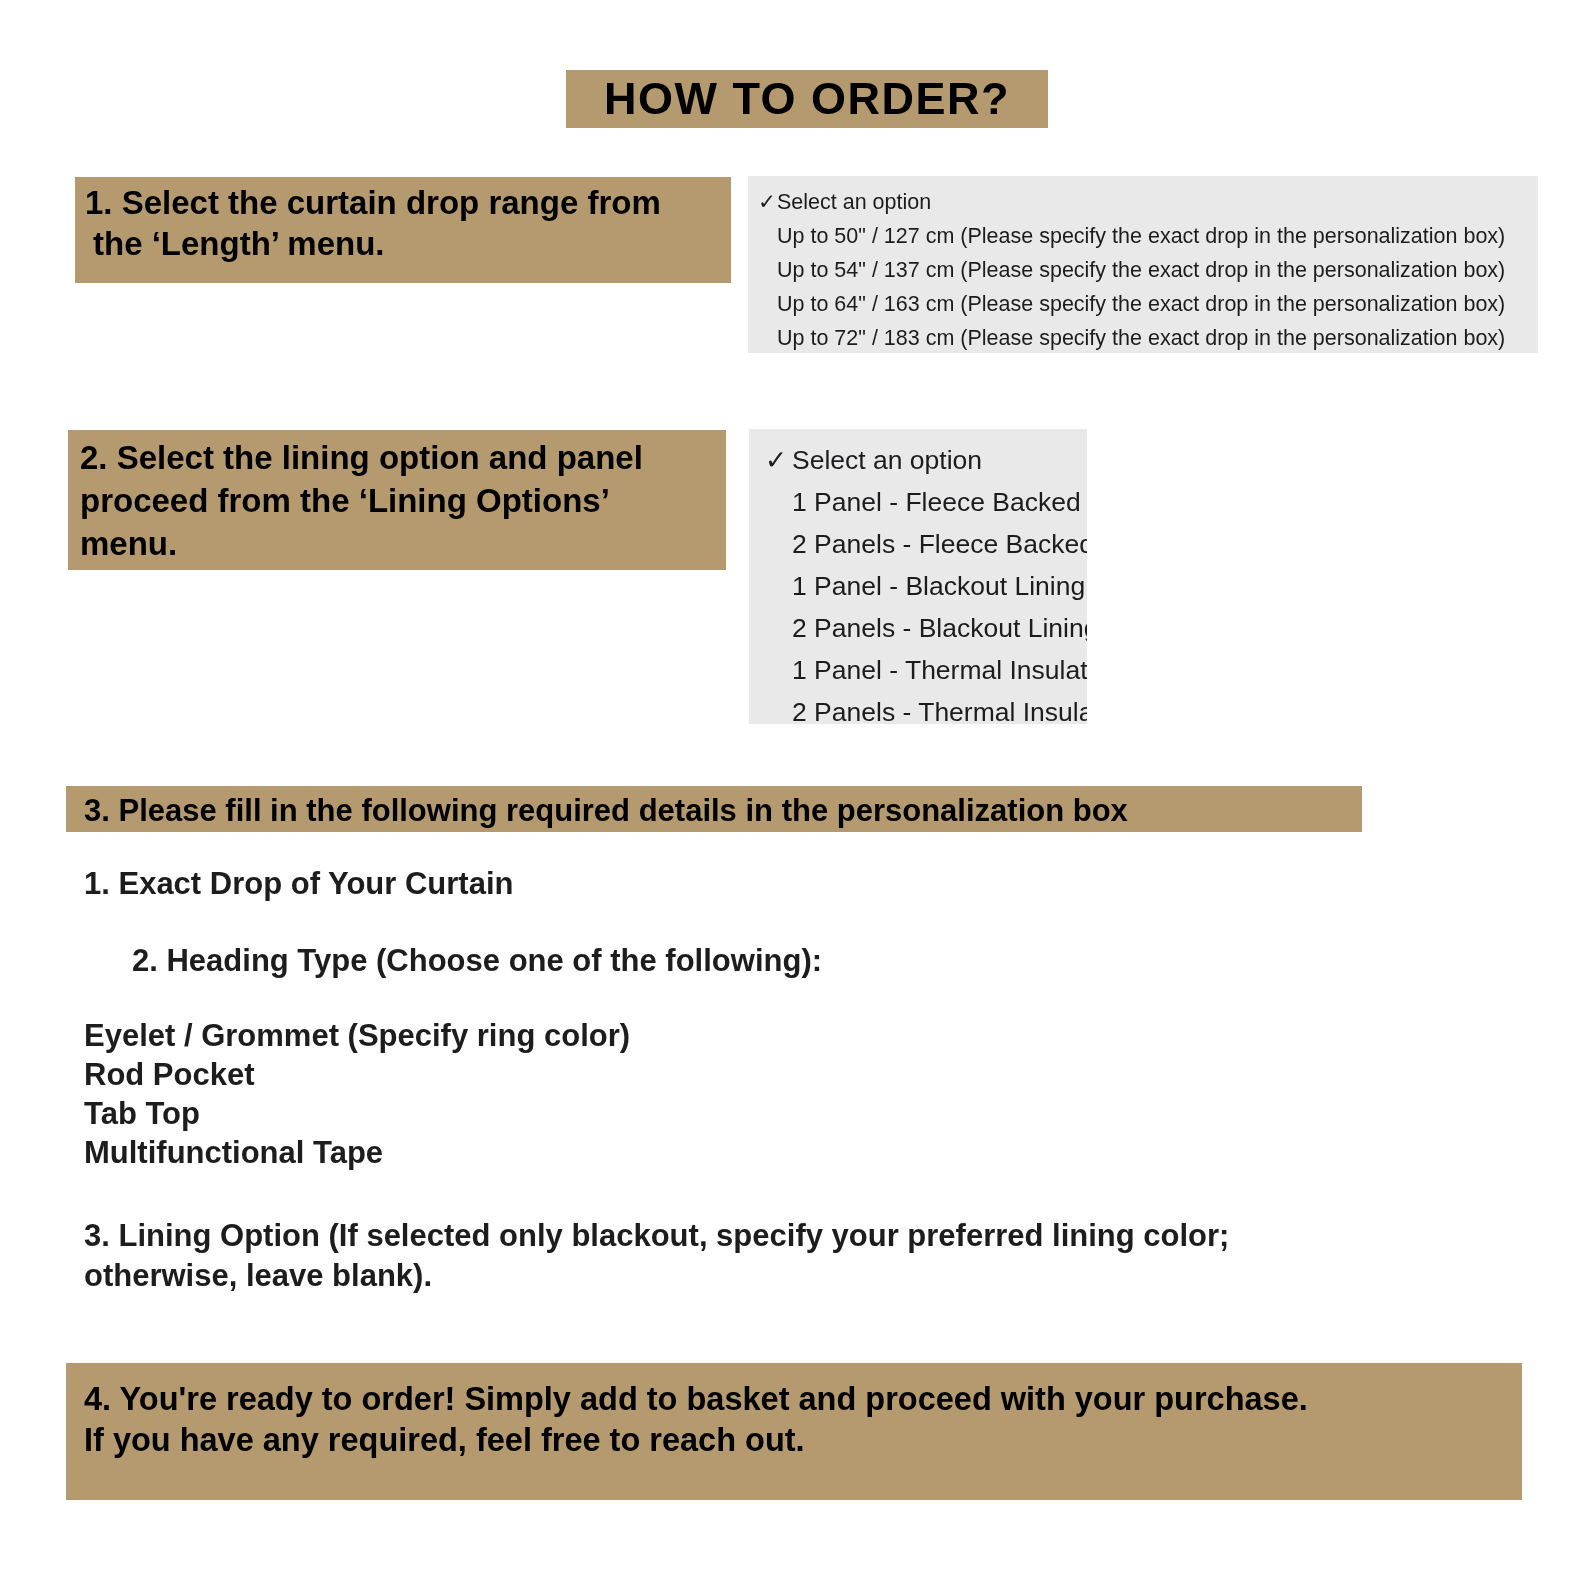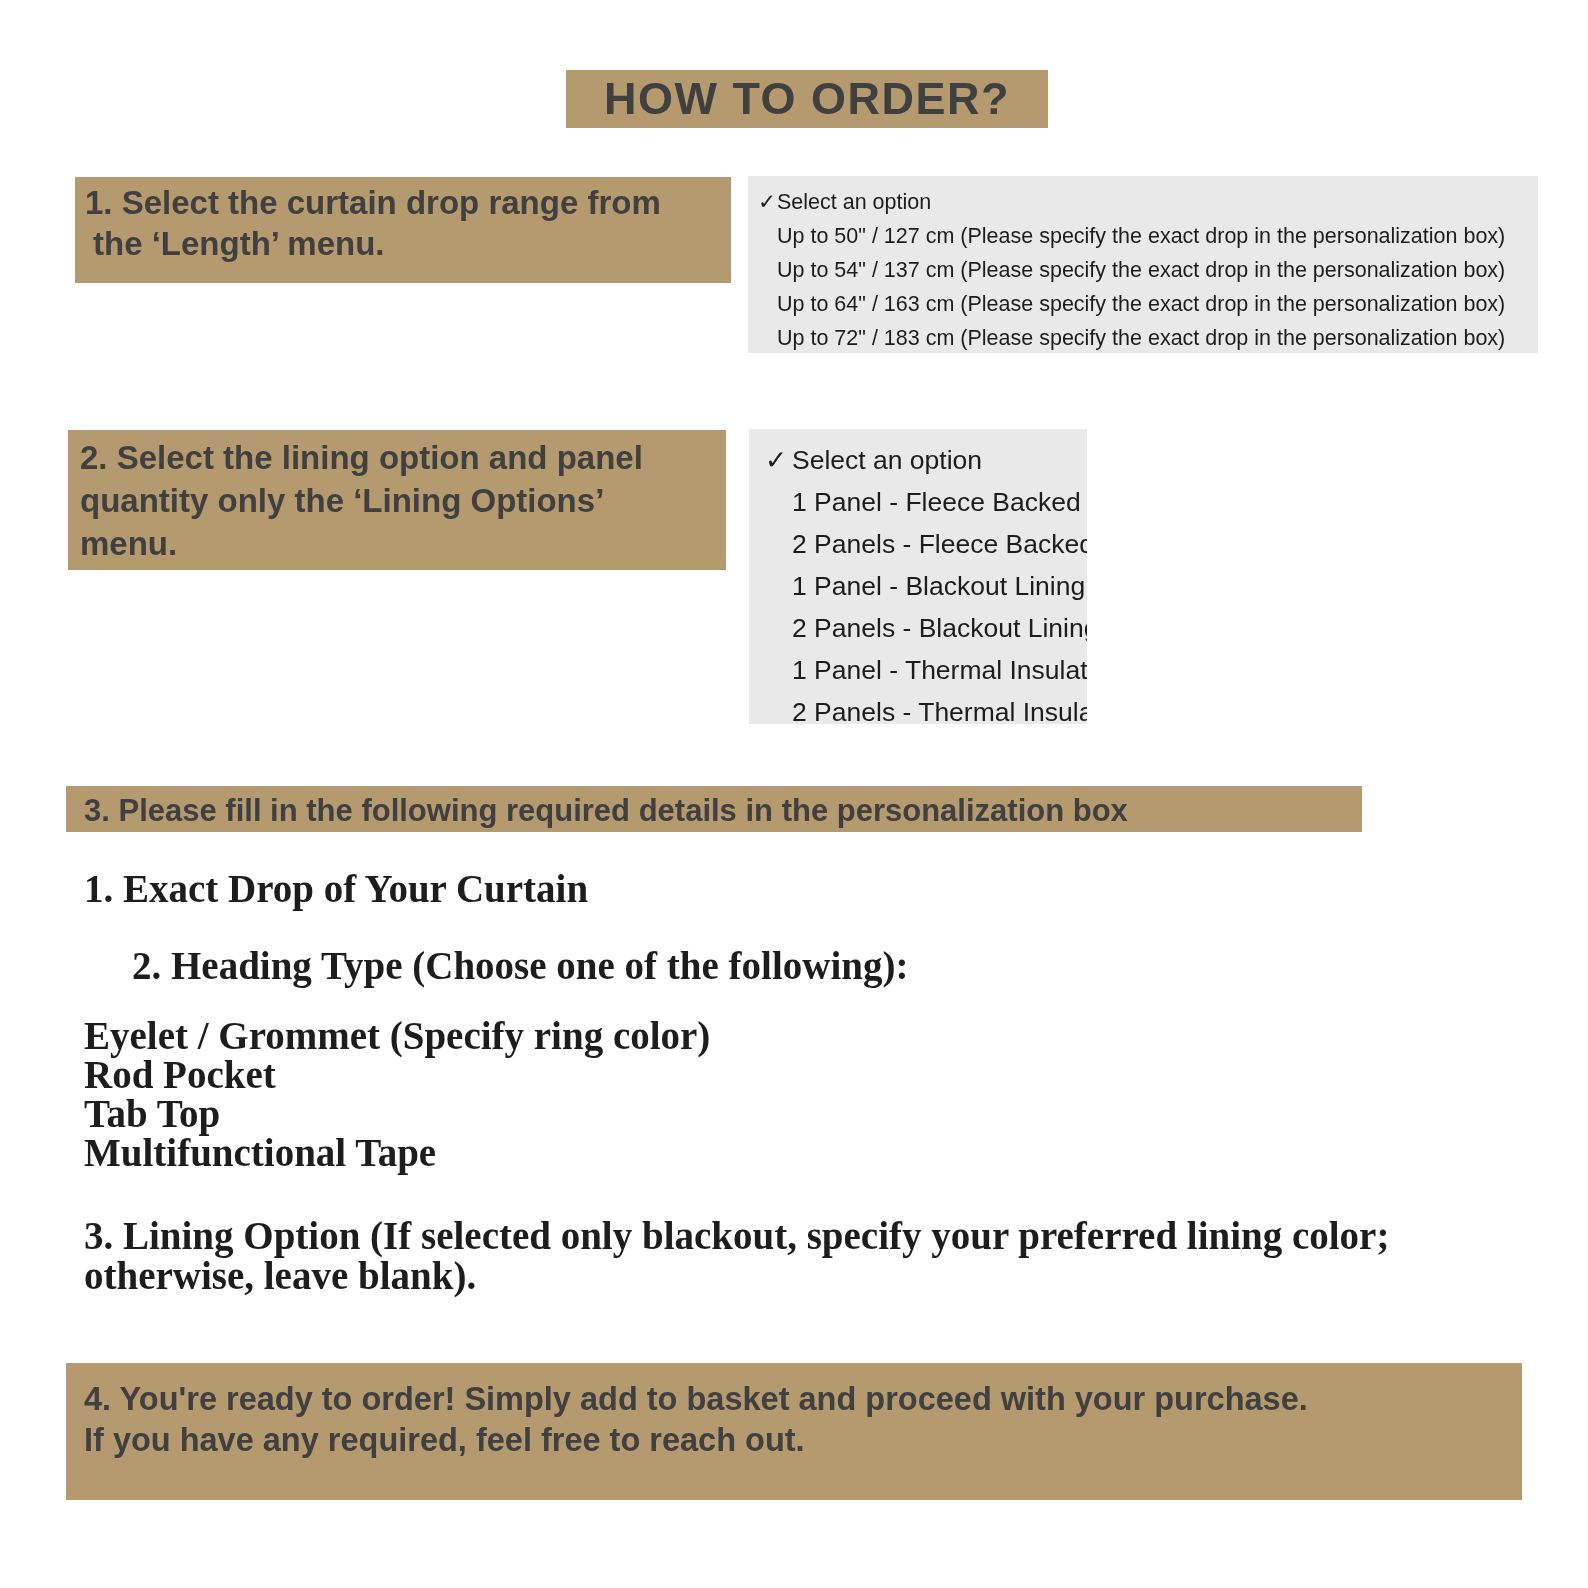--- a/index.html
+++ b/index.html
@@ -8,21 +8,21 @@
     width: 1588px; height: 1588px;
     position: relative;
     font-family: "Liberation Sans", "DejaVu Sans", sans-serif;
     overflow: hidden;
   }
   .canvas { position: absolute; inset: 0; }
 
   .accent-box {
     position: absolute;
     background: #b49a6e;
-    color: #404040;
+    color: #000000;
     font-weight: bold;
   }
 
   .title-box {
     left: 566px; top: 70px; width: 482px; height: 58px;
     font-size: 45px; letter-spacing: 1.5px;
     text-align: center; line-height: 58px;
     font-weight: 800;
   }
 
@@ -61,21 +61,21 @@
   .dropdown1 .dd-row { line-height: 34px; padding-left: 29px; }
   .dropdown1 .dd-check { left: 10px; top: 0; }
   .dropdown2 {
     left: 749px; top: 429px; width: 338px; height: 295px;
     font-size: 26.5px; padding-top: 10px;
   }
   .dropdown2 .dd-row { line-height: 42px; padding-left: 43px; }
   .dropdown2 .dd-check { left: 16px; top: 0; }
 
   .details { position: absolute; left: 84px; color: #1d1d1d; font-weight: bold; }
-  .d-line { font-size: 39px; white-space: nowrap; font-family: Liberation Serif, serif; }
+  .d-line { font-size: 31px; white-space: nowrap; }
   .details-item1 { top: 866px; }
   .details-item2 { top: 943px; margin-left: 48px; }
   .details-list  { top: 1016px; }
   .details-list .d-line { line-height: 39px; }
   .details-item3 { top: 1216px; }
   .details-item3 .d-line { line-height: 40px; }
 </style>
 </head>
 <body>
 
@@ -94,21 +94,21 @@
       <span>Select an option</span>
     </div>
     <div class="dd-row">Up to 50" / 127 cm (Please specify the exact drop in the personalization box)</div>
     <div class="dd-row">Up to 54" / 137 cm (Please specify the exact drop in the personalization box)</div>
     <div class="dd-row">Up to 64" / 163 cm (Please specify the exact drop in the personalization box)</div>
     <div class="dd-row">Up to 72" / 183 cm (Please specify the exact drop in the personalization box)</div>
   </div>
 
   <div class="accent-box step2-box">
     <div class="step-lines">2. Select the lining option and panel</div>
-    <div class="step-lines">quantity only the ‘Lining Options’</div>
+    <div class="step-lines">proceed from the ‘Lining Options’</div>
     <div class="step-lines">menu.</div>
   </div>
 
   <div class="dropdown dropdown2">
     <div class="dd-row">
       <span class="dd-check">✓</span>
       <span>Select an option</span>
     </div>
     <div class="dd-row">1 Panel - Fleece Backed L</div>
     <div class="dd-row">2 Panels - Fleece Backed</div>

